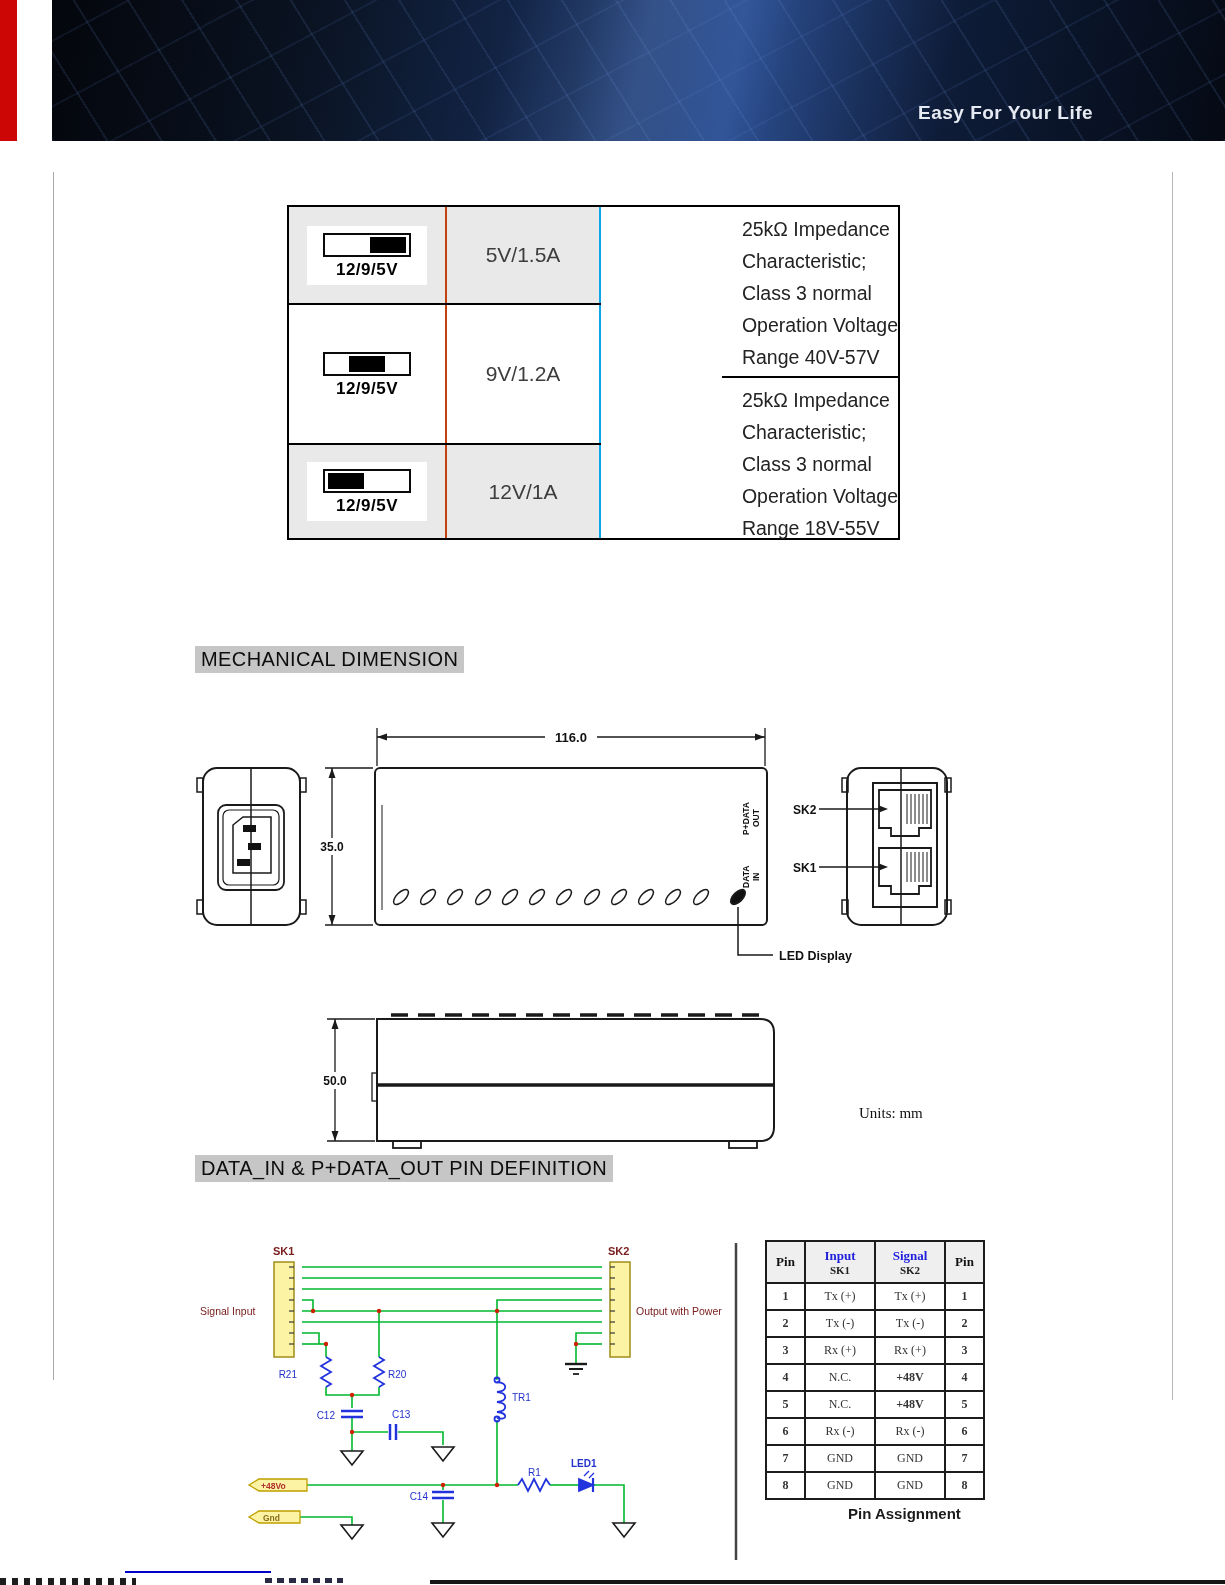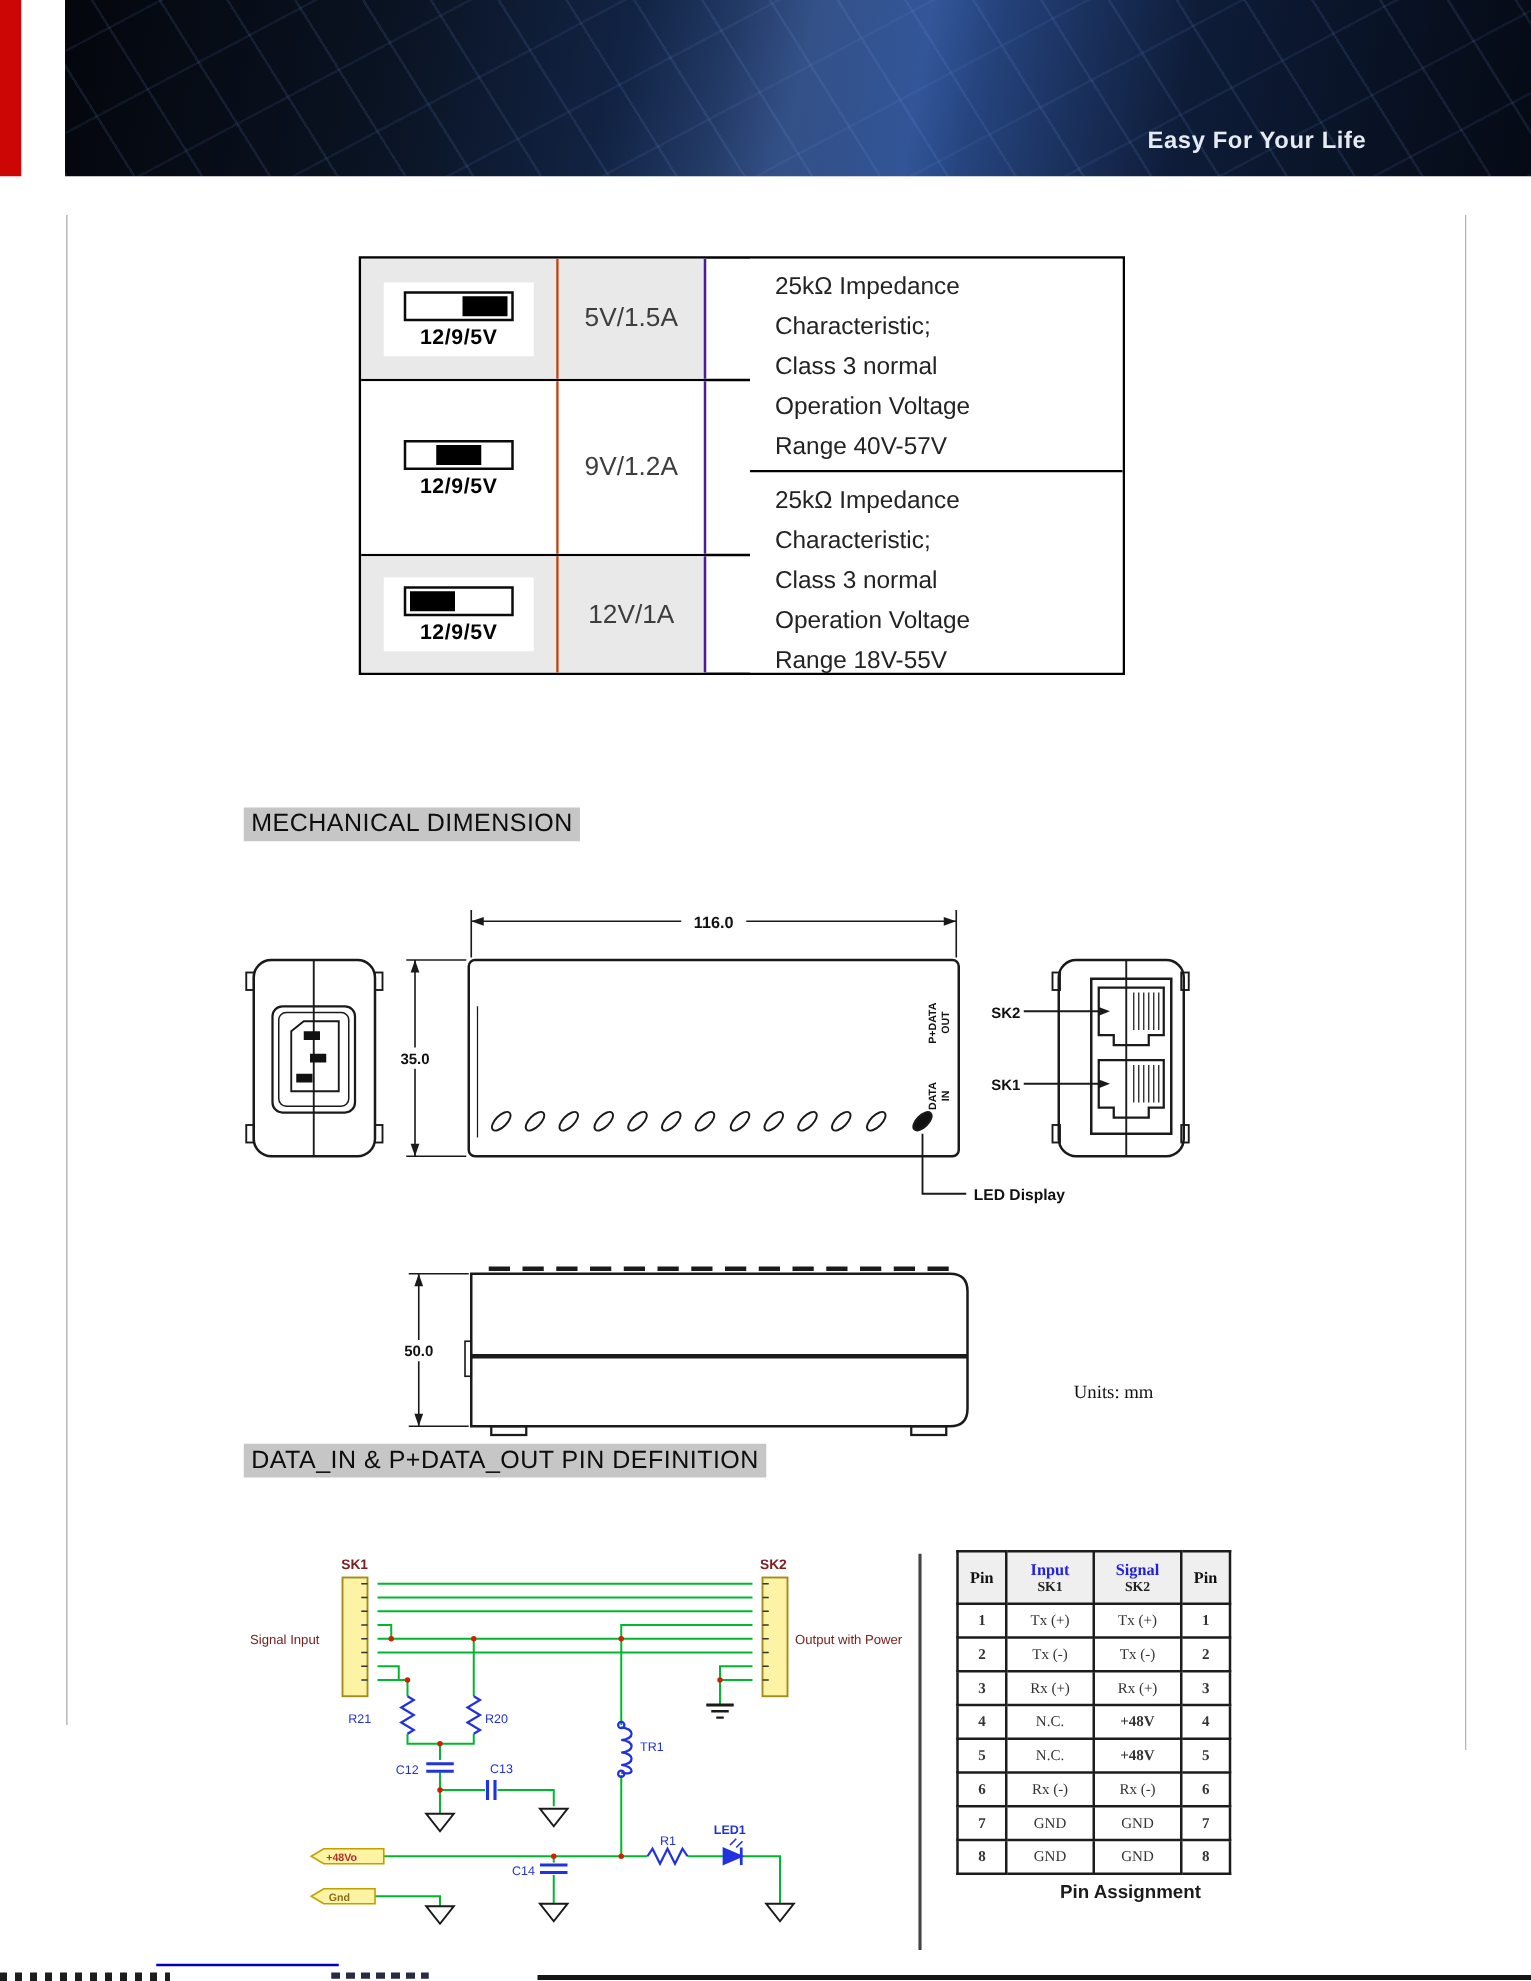--- a/index.html
+++ b/index.html
@@ -23,25 +23,25 @@
   
   .vline{position:absolute;width:1px;background:#a9a9a9;}
 
   
   .vtable{position:absolute;left:287px;top:205px;width:613px;height:335px;
           border:2px solid #000;box-sizing:border-box;display:flex;}
   .vt-left{width:313px;display:flex;flex-direction:column;}
   .vt-row{display:flex;border-bottom:2px solid #000;box-sizing:border-box;}
   .vt-row:last-child{border-bottom:none;}
   .vt-c1{width:158px;border-right:2px solid #c2410c;box-sizing:border-box;display:flex;align-items:center;justify-content:center;}
-  .vt-c2{width:118px;border-right:2px solid #4c1d95;box-sizing:border-box;display:flex;align-items:center;justify-content:center;
+  .vt-c2{width:154px;border-right:2px solid #0ea5e9;box-sizing:border-box;display:flex;align-items:center;justify-content:center;
          font-size:21px;color:#3d3d3d;}
   .bg-gray{background:#e9e9e9;}
   .bg-white{background:#ffffff;}
-  .vt-right{width:300px;display:flex;flex-direction:column;}
+  .vt-right{width:300px;display:flex;flex-direction:column;align-items:flex-end;}
   .vt-note{box-sizing:border-box;padding:6px 0 0 20px;font-size:19.5px;line-height:32px;color:#232323;background:#fff;}
   .vt-note-a{height:175px;border-bottom:2px solid #000;}
   .vt-note-b{height:160px;}
   .sw-panel{background:#ffffff;width:120px;padding:7px 0 5px 0;text-align:center;}
   .sw-slider{position:relative;width:88px;height:24px;border:2px solid #0a0a0a;background:#fff;margin:0 auto;box-sizing:border-box;}
   .sw-knob{position:absolute;top:2px;width:36px;height:16px;background:#000;}
   .pos-right .sw-knob{left:45px;}
   .pos-middle .sw-knob{left:24px;}
   .pos-left .sw-knob{left:3px;}
   .sw-label{margin-top:3px;font-size:17px;font-weight:800;letter-spacing:.5px;color:#000;}

